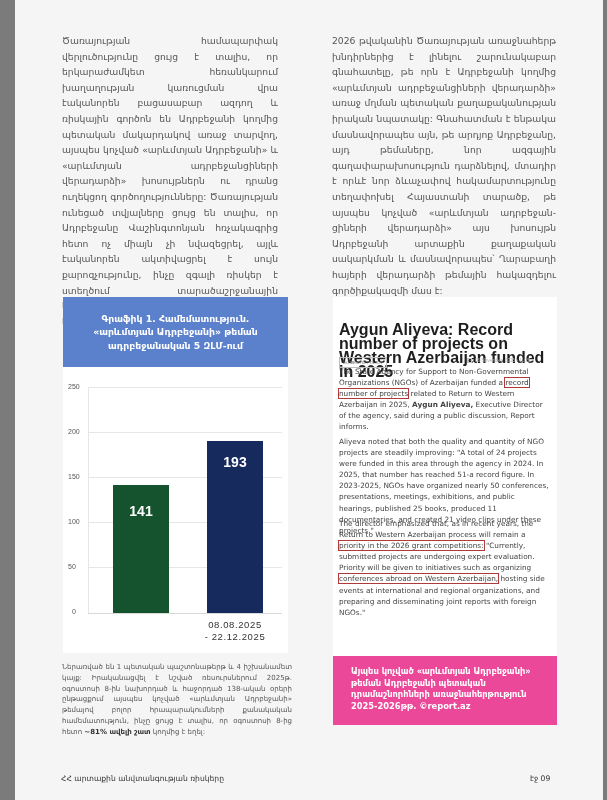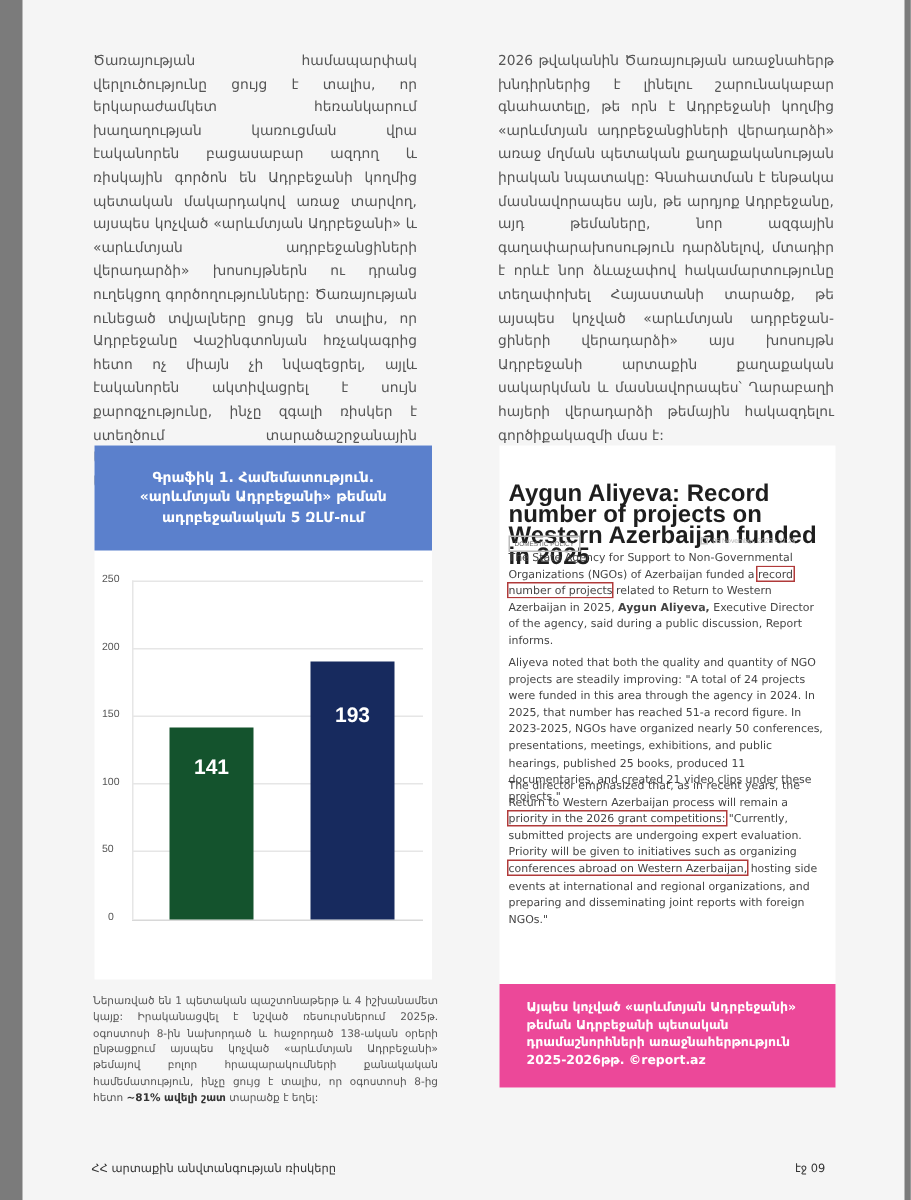--- a/index.html
+++ b/index.html
@@ -83,31 +83,35 @@
       <div class="grid" style="top:65px"></div>
       <div class="grid" style="top:110px"></div>
       <div class="grid" style="top:155px"></div>
       <div class="grid" style="top:200px"></div>
       <div class="grid" style="top:246px;background:#d8d8d8"></div>
       <div style="position:absolute;left:25px;top:20px;width:1px;height:226px;background:#e6e6e6"></div>
 
       <div class="bar" style="left:50px;top:118px;width:56px;height:128px;background:#14532d;padding-top:18px">
         <span>141</span>
       </div>
-      <div class="bar" style="left:144px;top:74px;width:56px;height:172px;background:#172a5e;padding-top:27px">
+      <div class="bar" style="left:144px;top:74px;width:56px;height:172px;background:#172a5e;padding-top:13px">
         <span>193</span>
       </div>
 
+      <div class="xl" style="left:127px;top:252px">
+        <div>08.08.2025</div>
+        <div>- 22.12.2025</div>
+      </div>
     </div>
   </div>
 
   <div class="note">
     <span>Ներառված են 1 պետական պաշտոնաթերթ և 4 իշխանամետ կայք: Իրականացվել է նշված ռեսուրսներում 2025թ. օգոստոսի 8-ին նախորդած և հաջորդած 138-ական օրերի ընթացքում այսպես կոչված «արևմտյան Ադրբեջանի» թեմայով բոլոր հրապարակումների քանակական համեմատություն, ինչը ցույց է տալիս, որ օգոստոսի 8-ից հետո</span>
     <b>~81% ավելի շատ</b>
-    <span>տարածք է եղել:</span>
+    <span>կողմից է եղել:</span>
   </div>
 
   <div class="news-card">
     <div class="news-title">Aygun Aliyeva: Record number of projects on Western Azerbaijan funded in 2025</div>
     <div class="tag">DOMESTIC POLICY</div>
     <div class="news-date">
       <span class="cal-icon"></span><span>06 November, 2025 • 11:29</span>
     </div>
 
     <div class="news-body" style="top:69px">

